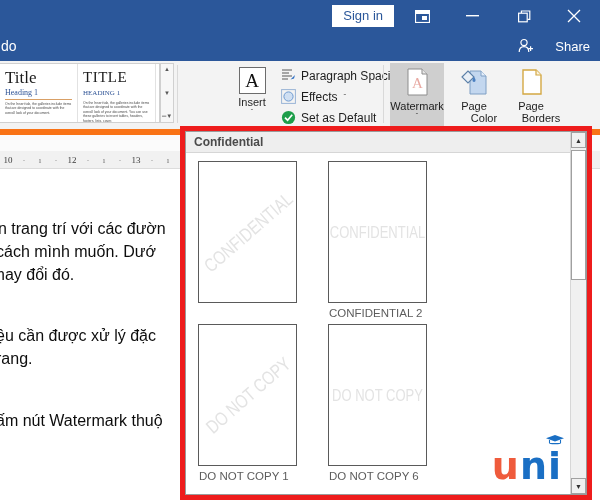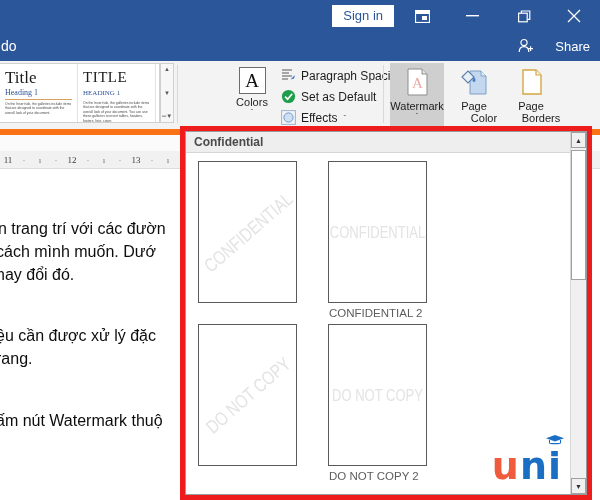--- a/index.html
+++ b/index.html
@@ -313,53 +313,53 @@
       <div class="gs-arrow">▲</div>
       <div class="gs-arrow">▼</div>
       <div class="gs-arrow">═▼</div>
     </div>
 
     <div class="ribbon-sep" style="left:177px;"></div>
 
 
     <div class="rib-btn" style="left:229px;">
       <div class="fonts-box">A</div>
-      <div class="lbl">Colors</div>
+      <div class="lbl">Insert</div>
       <div class="caret">ˇ</div>
     </div>
 
     <div class="cmd-list" style="left:280px;">
       <div class="cmd-item">
         <span class="cmd-ico">
           <svg width="15" height="15" viewBox="0 0 15 15">
               <path d="M1 2 H11 M1 5 H8 M1 8 H11 M1 11 H7" stroke="#5a5a5a" stroke-width="1.1"></path>
               <path d="M9.5 11.5 L14 7 L13 10.5 Z" fill="#2d6fc4"></path>
             </svg>
         </span>
         <span>Paragraph Spacing</span>
         <span class="caret">ˇ</span>
       </div>
       <div class="cmd-item">
         <span class="cmd-ico">
           <svg width="15" height="15" viewBox="0 0 15 15">
-              <circle cx="7.5" cy="7.5" r="6.6" fill="#1e9e4a"></circle>
-              <path d="M4 7.6 L6.6 10.2 L11.2 4.8" stroke="#fff" stroke-width="1.7" fill="none"></path>
-            </svg>
-        </span>
-        <span>Set as Default</span>
-      </div>
-      <div class="cmd-item">
-        <span class="cmd-ico">
-          <svg width="15" height="15" viewBox="0 0 15 15">
               <rect x="0.6" y="0.6" width="13.8" height="13.8" fill="none" stroke="#9ab4d6" stroke-width="1"></rect>
               <circle cx="7.5" cy="7.5" r="4.6" fill="#cfdff2" stroke="#6d9ad1" stroke-width="1"></circle>
             </svg>
         </span>
         <span>Effects</span>
         <span class="caret">ˇ</span>
+      </div>
+      <div class="cmd-item">
+        <span class="cmd-ico">
+          <svg width="15" height="15" viewBox="0 0 15 15">
+              <circle cx="7.5" cy="7.5" r="6.6" fill="#1e9e4a"></circle>
+              <path d="M4 7.6 L6.6 10.2 L11.2 4.8" stroke="#fff" stroke-width="1.7" fill="none"></path>
+            </svg>
+        </span>
+        <span>Set as Default</span>
       </div>
     </div>
 
     <div class="ribbon-sep" style="left:383px;"></div>
 
     <div class="big-btn active" style="left:390px;">
       <span class="glyph">
         <svg width="30" height="30" viewBox="0 0 30 30">
             <path d="M6 2 H20 L25 7 V28 H6 Z" fill="#ffffff" stroke="#8d8d8d" stroke-width="1"></path>
             <path d="M20 2 V7 H25" fill="#e7e7e7" stroke="#8d8d8d" stroke-width="1"></path>
@@ -391,21 +391,21 @@
           </svg>
       </span>
       <span class="lbl">Page</span>
       <span class="lbl2">Borders</span>
     </div>
   </div>
 
   <div class="gutter-left"></div>
   <div class="ruler">
     <div class="ruler-inner">
-      <span class="rk num">11</span>
+      <span class="rk num">10</span>
       <span class="rk dot">·</span>
       <span class="rk dot">ı</span>
       <span class="rk dot">·</span>
       <span class="rk num">12</span>
       <span class="rk dot">·</span>
       <span class="rk dot">ı</span>
       <span class="rk dot">·</span>
       <span class="rk num">13</span>
       <span class="rk dot">·</span>
       <span class="rk dot">ı</span>
@@ -443,27 +443,28 @@
             <div class="wm-thumb">
               <div class="wm-text flat">CONFIDENTIAL</div>
             </div>
             <div class="wm-label">CONFIDENTIAL 2</div>
           </div>
 
           <div class="wm-cell">
             <div class="wm-thumb">
               <div class="wm-text diag">DO NOT COPY</div>
             </div>
+            <div class="wm-label">DO NOT COPY 1</div>
           </div>
 
           <div class="wm-cell">
             <div class="wm-thumb">
               <div class="wm-text flat">DO NOT COPY</div>
             </div>
-            <div class="wm-label">DO NOT COPY 2</div>
+            <div class="wm-label">DO NOT COPY 6</div>
           </div>
 
         </div>
       </div>
 
       <div class="p-scroll">
         <div class="p-arrow up">▲</div>
         <div class="p-thumb"></div>
         <div class="p-arrow down">▼</div>
       </div>

